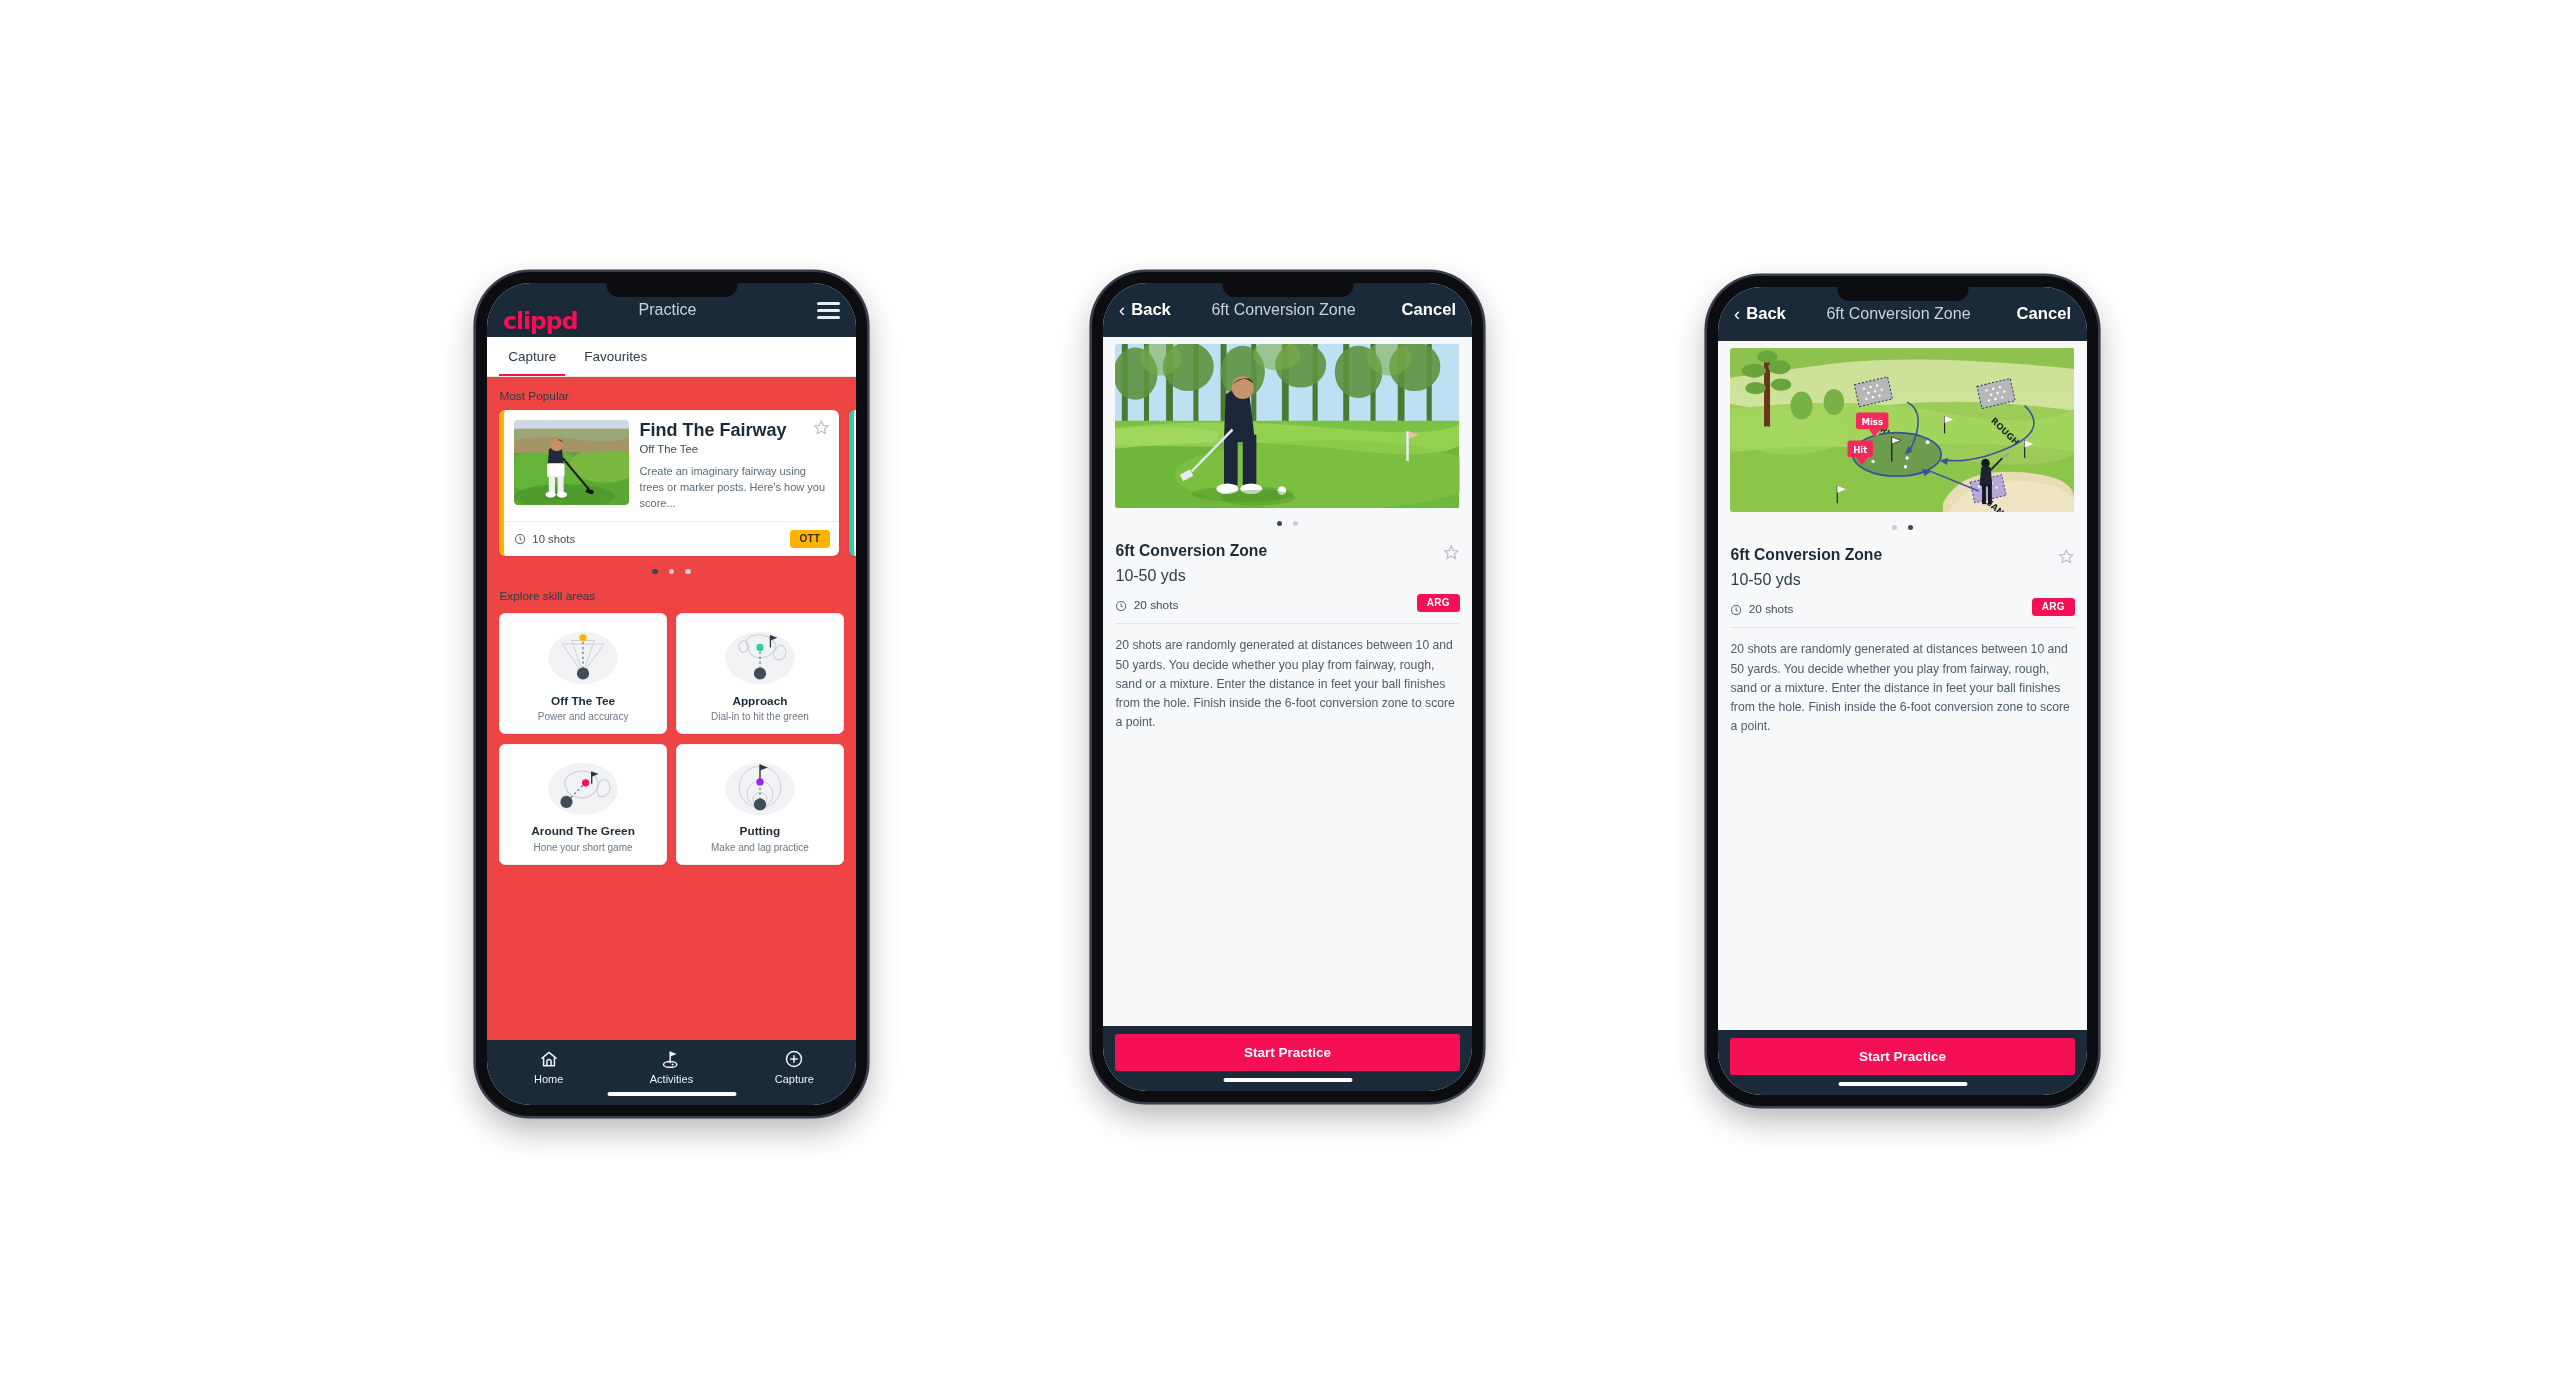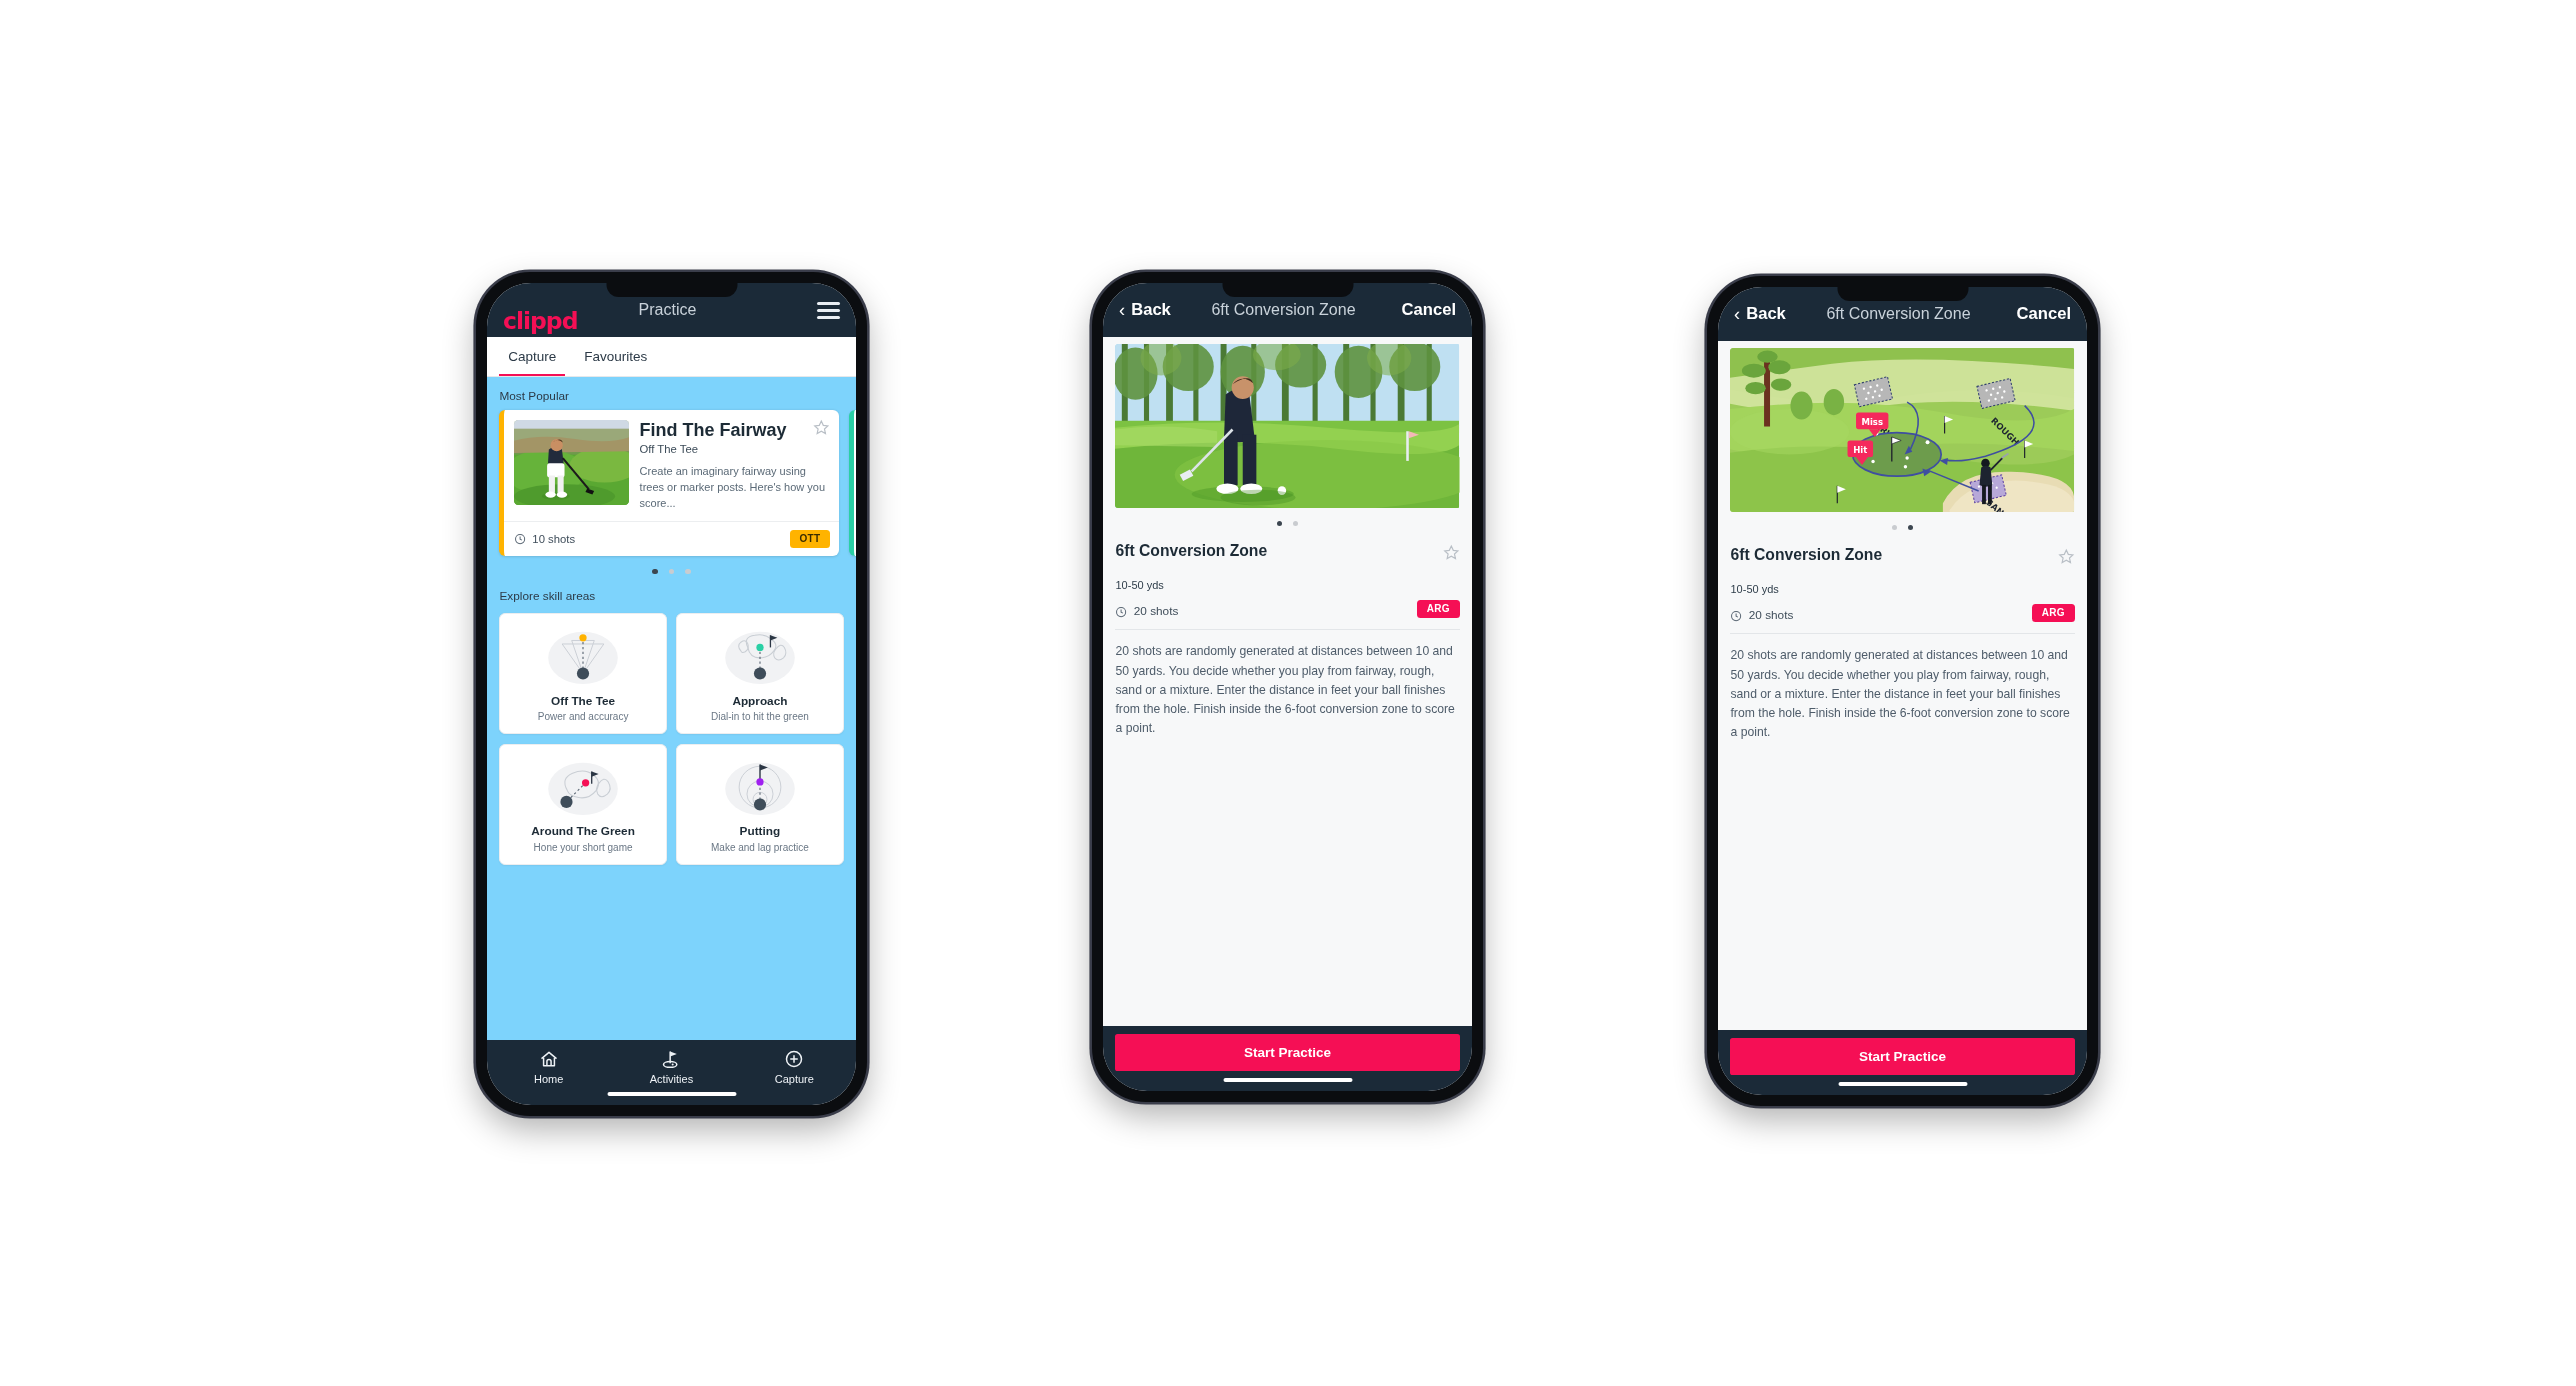--- a/index.html
+++ b/index.html
@@ -90,21 +90,21 @@
     display: flex; align-items: center;
     font-size: 13.5px; color: #2c3a47;
     position: relative;
   }
   .tab.active::after {
     content:''; position: absolute; left: 5.2px; right: 5.2px; bottom: 0;
     height: 2.6px; background: #f50f55;
   }
 
   
-  .content { flex: 1 1 auto; background: #7dd3fc; overflow: hidden; position: relative; }
+  .content { flex: 1 1 auto; background: #ef4444; overflow: hidden; position: relative; }
   .section-label {
     font-size: 11.8px; color: #2c3a47; padding: 11.3px 12.2px 7px 12.2px;
   }
 
   
   .carousel { position: relative; padding: 0 0 0 12.2px; display: flex; gap: 9.6px; }
   .drill-card {
     width: 340px; flex: 0 0 auto;
     background: #ffffff;
     border-radius: 6.1px;
@@ -177,21 +177,21 @@
     width: 129px; height: 4.4px; border-radius: 2.6px; background: #ffffff;
   }
 
   
   .detail-scroll { flex: 1 1 auto; background: #f7f8f9; padding: 7px 12.2px 0 12.2px; overflow:hidden; }
   .hero {
     width: 100%; height: 164px; border-radius: 3.5px; overflow: hidden; position: relative;
   }
   .det-title { font-size: 15.7px; font-weight: 700; color: #1d2b36; }
   .det-titlerow { display: flex; align-items: flex-start; margin-top: 12.2px; }
-  .det-sub { font-size: 11px; color: #2e3d4a; margin-top: 19px; }
+  .det-sub { font-size: 16px; color: #2e3d4a; margin-top: 7px; }
   .det-shotrow { display: flex; align-items: flex-end; gap: 6.1px; margin-top: 8.7px; }
   .det-shots { font-size: 11.8px; color: #3f4d5a; }
   .det-rule { height: 0.9px; background: #e3e6e9; margin: 11.3px 0 0 0; }
   .det-desc { font-size: 12.2px; color: #4e5c6a; line-height: 1.58; margin-top: 12.2px; }
 
   .cta-wrap { background:#1b2a38; flex: 0 0 auto; padding: 7.8px 12.2px 0 12.2px; height: 65px; position: relative; }
   .cta {
     width: 100%; height: 37px;
     background: #f50f55; color: #ffffff;
     border: none; border-radius: 2.6px;

